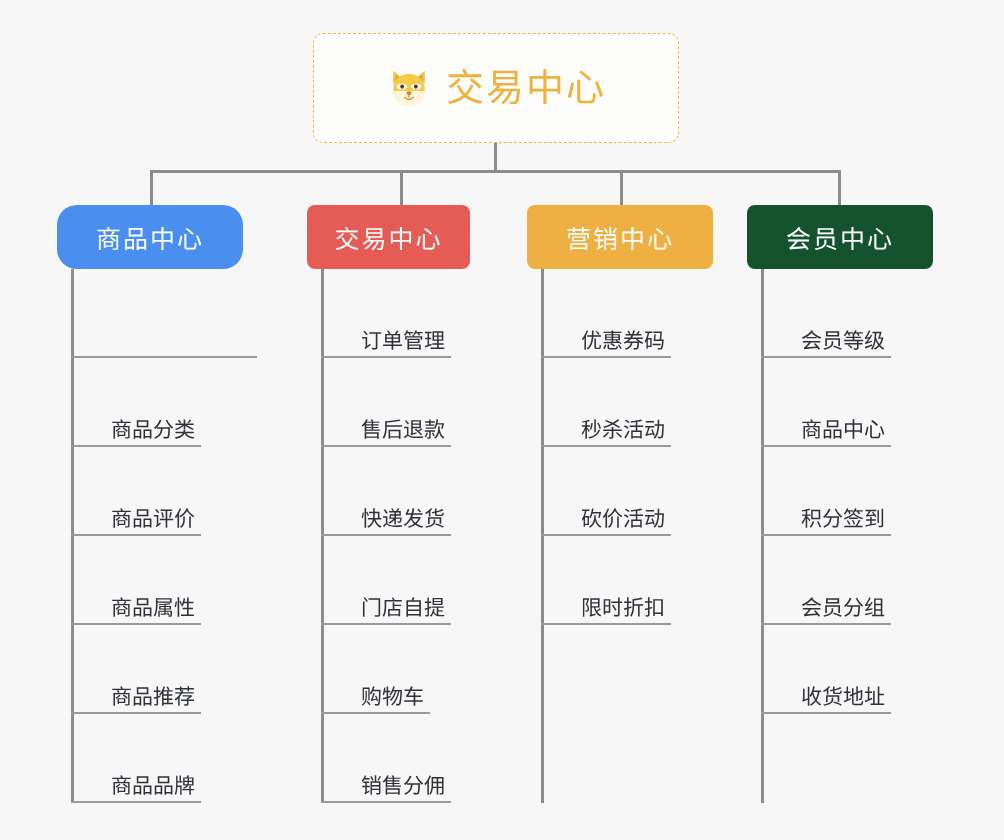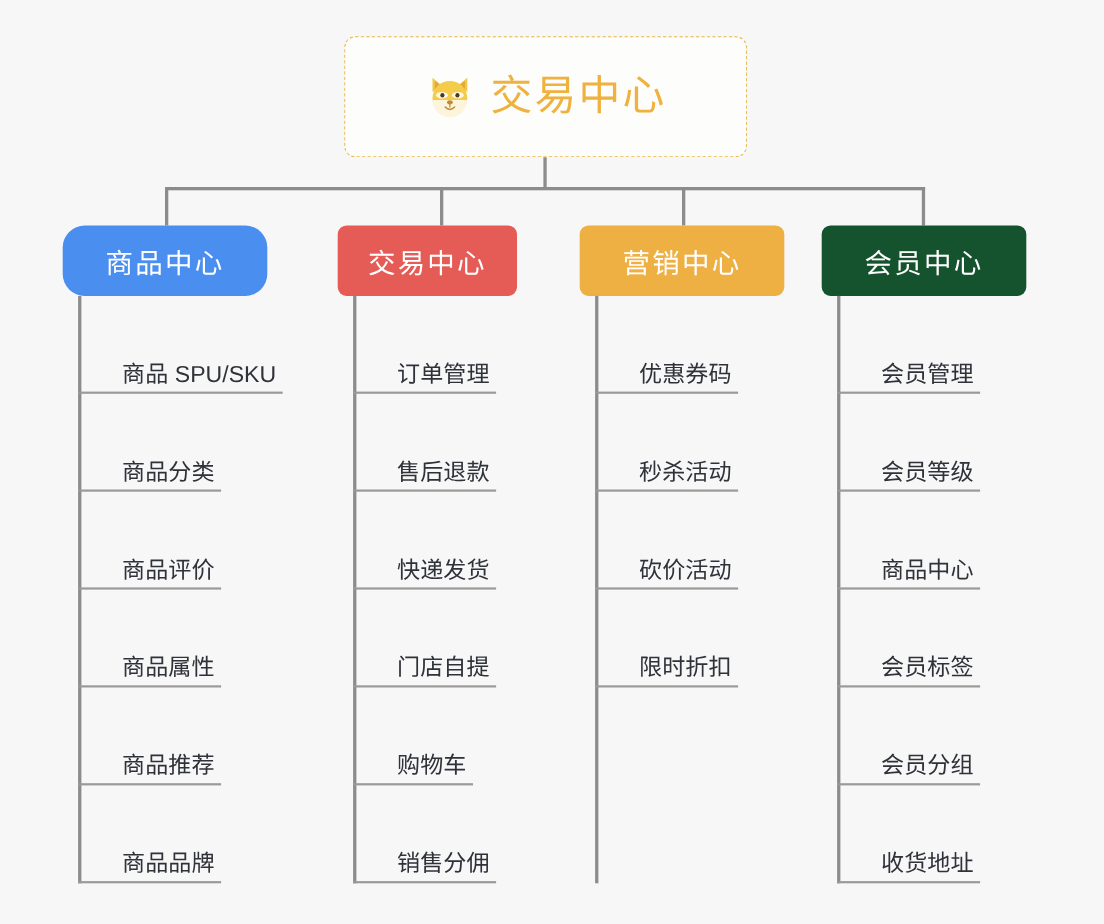--- a/index.html
+++ b/index.html
@@ -173,21 +173,20 @@
   <div class="conn conn-drop" style="left:400px;"></div>
   <div class="conn conn-drop" style="left:620px;"></div>
   <div class="conn conn-drop" style="left:838px;"></div>
 
   <div class="column" id="col-0">
     <div class="cat-box" style="background: rgb(74, 142, 240); border-radius: 20px;">商品中心</div>
     <div class="leaves">
       <div class="trunk" style="height: 534px;"></div>
       <div class="leaf">
         <span class="leaf-underline" style="width: 186px;"></span>
-        <span class="leaf-label">商品 SPU/SKU</span>
       </div>
       <div class="leaf">
         <span class="leaf-underline" style="width: 130px;"></span>
         <span class="leaf-label">商品分类</span>
       </div>
       <div class="leaf">
         <span class="leaf-underline" style="width: 130px;"></span>
         <span class="leaf-label">商品评价</span>
       </div>
       <div class="leaf">
@@ -258,33 +257,29 @@
       </div>
     </div>
   </div>
 
   <div class="column" id="col-3">
     <div class="cat-box" style="background: #14532d;">会员中心</div>
     <div class="leaves">
       <div class="trunk" style="height: 534px;"></div>
       <div class="leaf">
         <span class="leaf-underline" style="width: 130px;"></span>
-        <span class="leaf-label">会员管理</span>
-      </div>
-      <div class="leaf">
-        <span class="leaf-underline" style="width: 130px;"></span>
         <span class="leaf-label">会员等级</span>
       </div>
       <div class="leaf">
         <span class="leaf-underline" style="width: 130px;"></span>
         <span class="leaf-label">商品中心</span>
       </div>
       <div class="leaf">
         <span class="leaf-underline" style="width: 130px;"></span>
-        <span class="leaf-label">会员标签</span>
+        <span class="leaf-label">积分签到</span>
       </div>
       <div class="leaf">
         <span class="leaf-underline" style="width: 130px;"></span>
         <span class="leaf-label">会员分组</span>
       </div>
       <div class="leaf">
         <span class="leaf-underline" style="width: 130px;"></span>
         <span class="leaf-label">收货地址</span>
       </div>
     </div>

